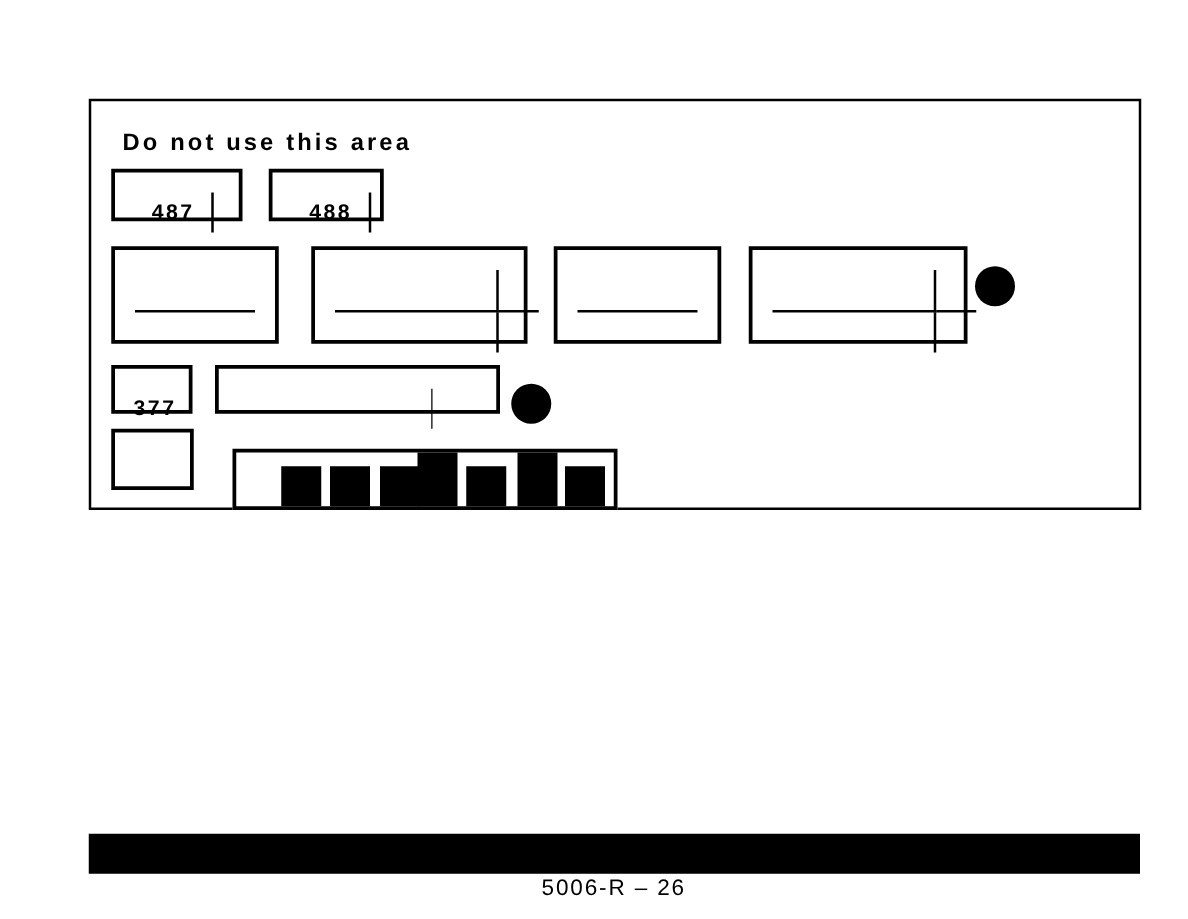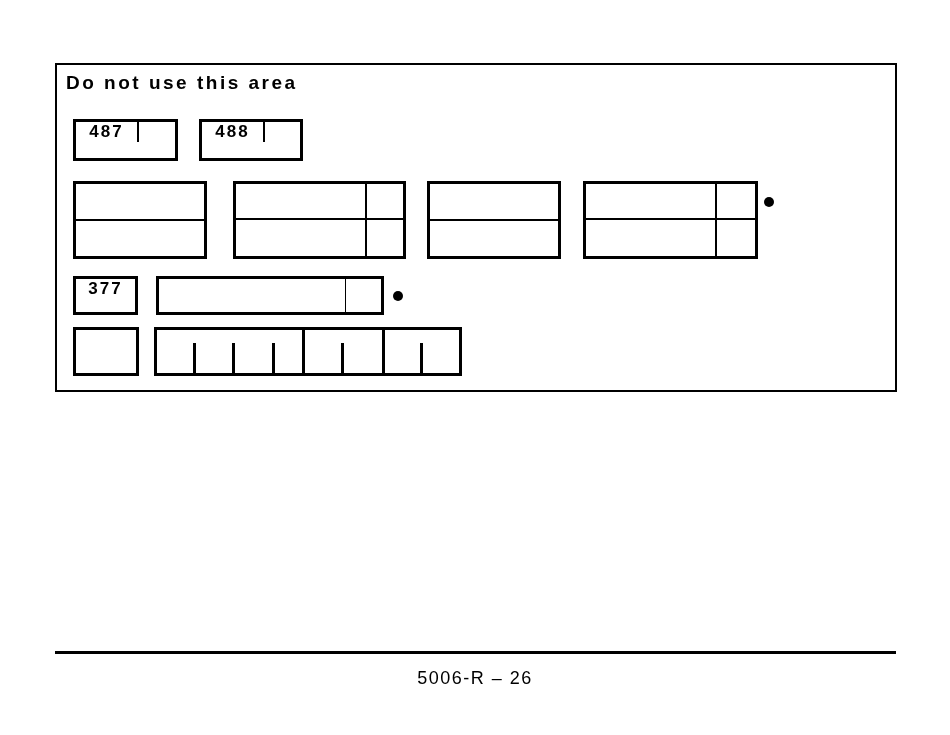--- a/index.html
+++ b/index.html
@@ -1,15 +1,15 @@
 <!DOCTYPE html>
 <html><head>
 <meta charset="utf-8">
 <style>
-  * { margin: 0; padding: 0; box-sizing: border-box; }
+  * { margin: 0; padding: 16px; box-sizing: border-box; }
   html, body {
     width: 950px; height: 735px;
     background: #ffffff;
     font-family: "Liberation Sans", "DejaVu Sans", sans-serif;
     position: relative;
     overflow: hidden;
   }
 
   
   .dnu-box {
@@ -30,21 +30,21 @@
   }
 
   
   .fbox {
     position: absolute;
     border: 3px solid #000;
     background: #fff;
     display: flex;
   }
   
-  .code-box { height: 42px; flex-direction: column; }
+  .code-box { height: 42px; }
   .code-cell {
     width: 63px;
     border-right: 2px solid #000;
     display: flex; align-items: center; justify-content: center;
     font-size: 17px; font-weight: bold; letter-spacing: 2px;
   }
   .entry-cell { flex: 1; }
 
   
   .tworow { flex-direction: column; }
@@ -104,21 +104,21 @@
 
 <div class="dnu-box">
 
   <div class="dnu-title">Do not use this area</div>
 
   <div class="fbox code-box" style="left:16px; top:54px; width:105px;">
     <div class="code-cell">487</div>
     <div class="entry-cell"></div>
   </div>
 
-  <div class="fbox code-box" style="left:142px; top:54px; width:104px;">
+  <div class="fbox code-box" style="left:142px; top:54px; width:92px;">
     <div class="code-cell">488</div>
     <div class="entry-cell"></div>
   </div>
 
   <div class="fbox tworow" style="left:16px; top:116px; width:134px; height:78px;">
     <div class="r-top"></div>
     <div class="r-bot"></div>
   </div>
 
   <div class="fbox grid2x2" style="left:176px; top:116px; width:173px; height:78px; grid-template-columns:131px 1fr;">

